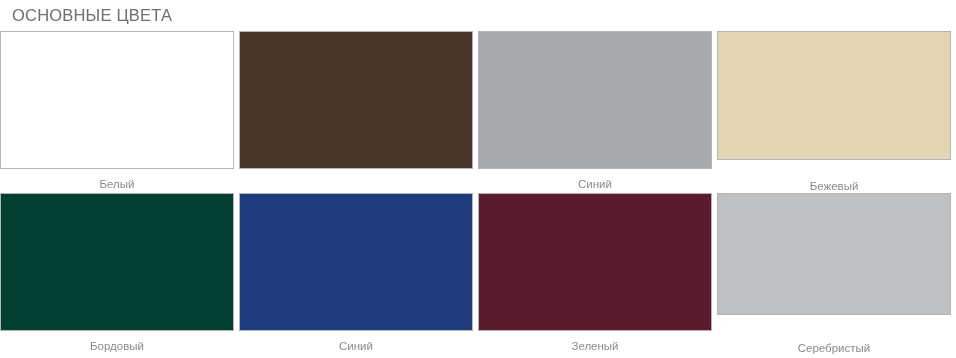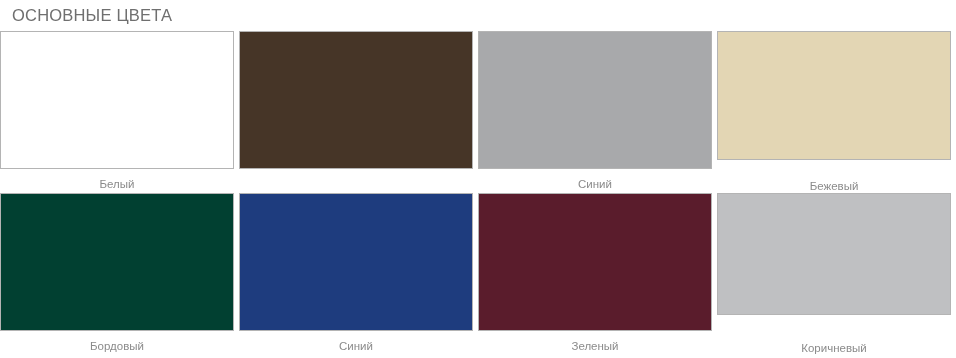--- a/index.html
+++ b/index.html
@@ -121,18 +121,18 @@
       <div class="swatch-label">Синий</div>
     </div>
 
     <div class="swatch-cell">
       <div class="swatch-chip" style="background-color: rgb(90, 28, 44);"></div>
       <div class="swatch-label">Зеленый</div>
     </div>
 
     <div class="swatch-cell">
       <div class="swatch-chip" style="background-color: rgb(191, 192, 194);"></div>
-      <div class="swatch-label">Коричневый</div>
+      <div class="swatch-label">Серебристый</div>
     </div>
 
   </div>
 
 </div>
 
 </body></html>

